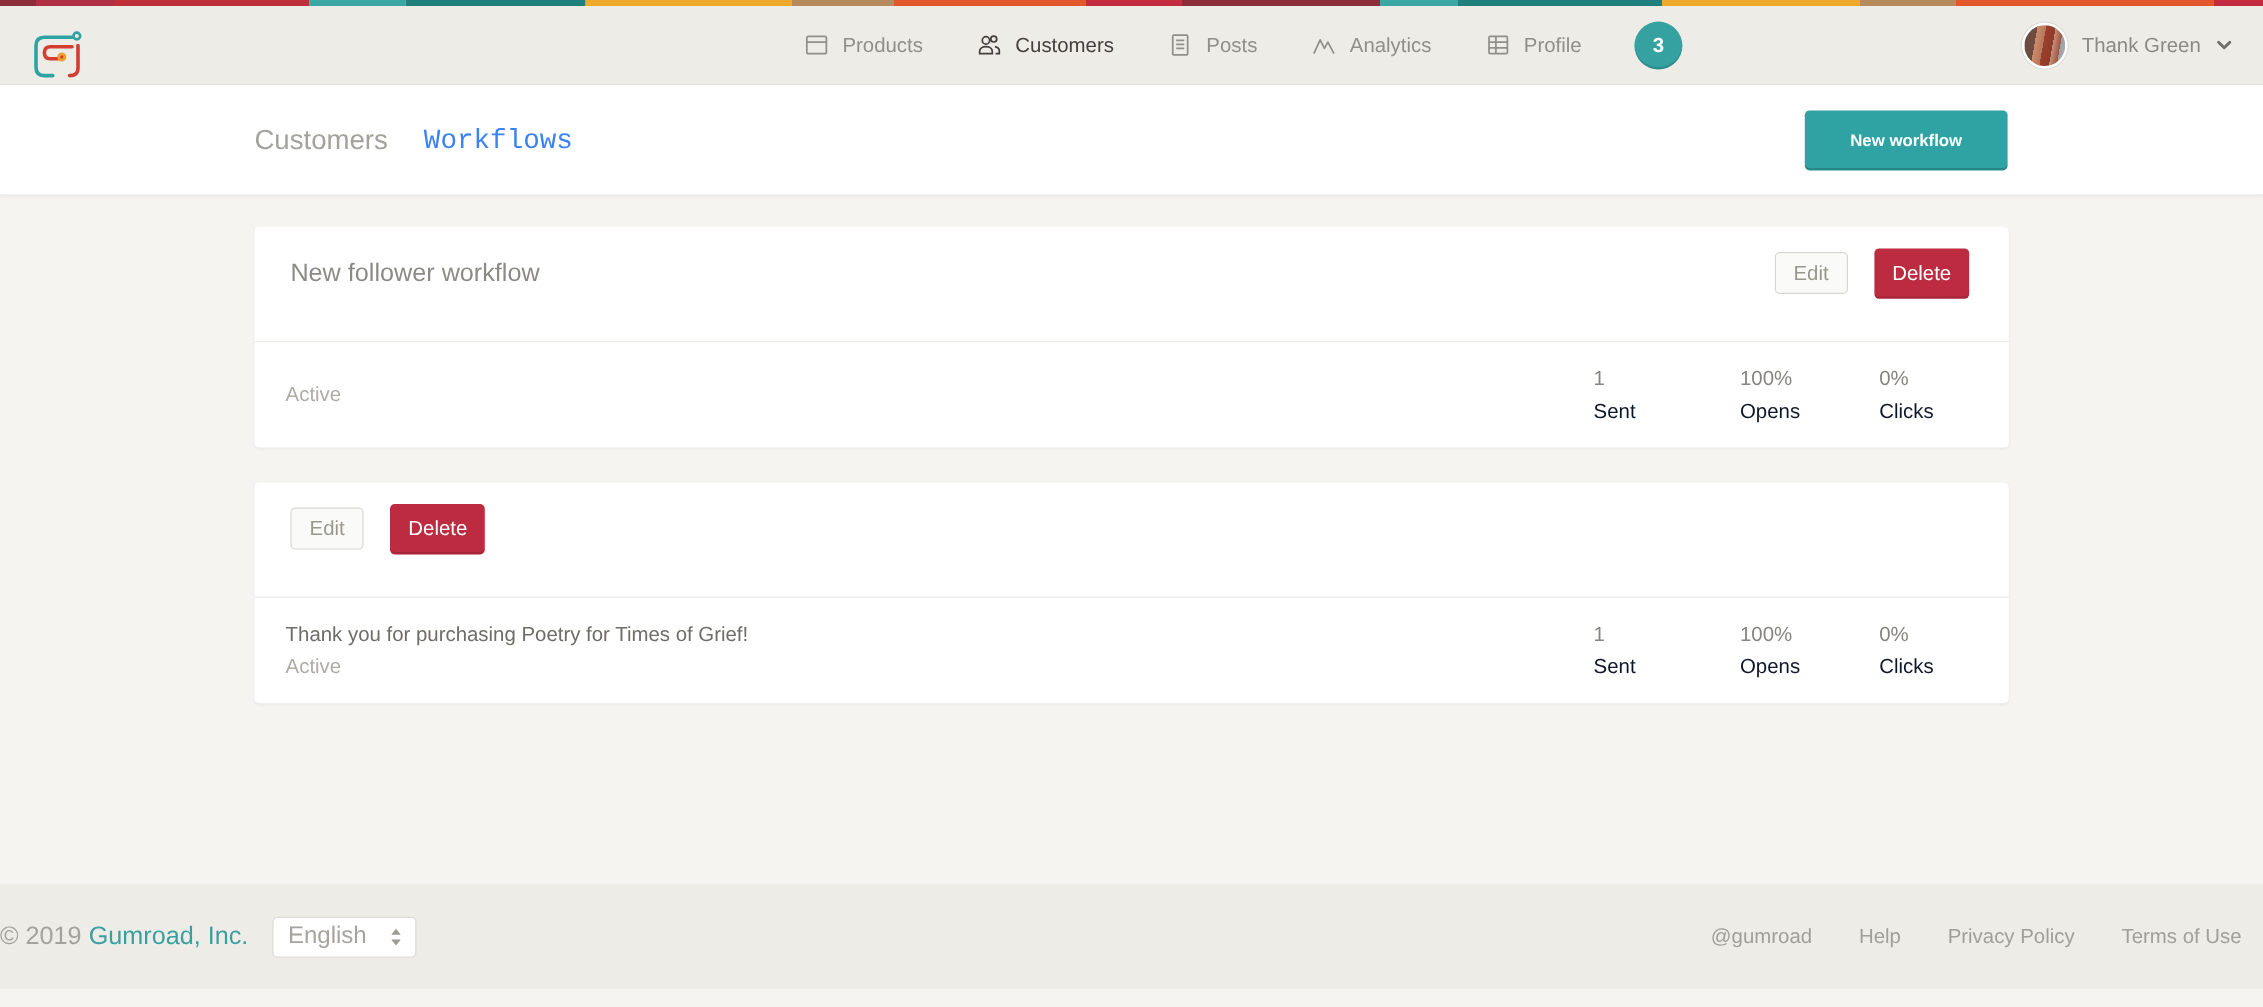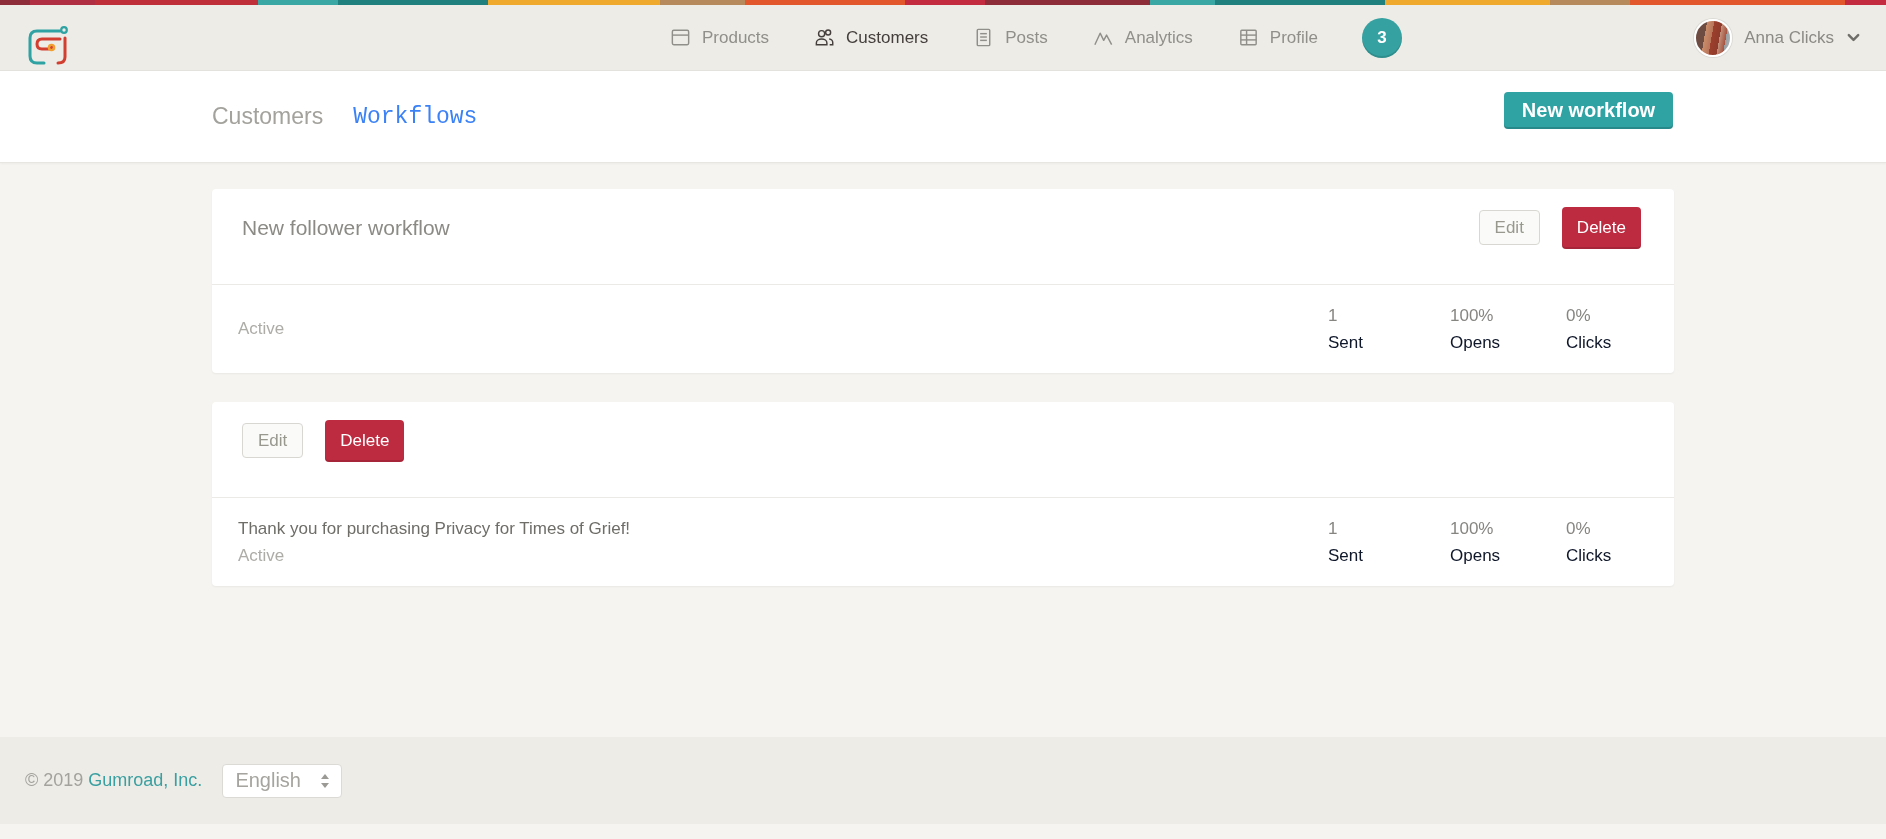--- a/index.html
+++ b/index.html
@@ -53,23 +53,23 @@
     border-bottom:1px solid #e7e6e1; box-shadow:0 1px 2px rgba(0,0,0,0.04);
   }
   .tabs {
     position:absolute; left:212px; top:0; height:100%;
     display:flex; align-items:center; gap:30px;
   }
   .tab { font-size:23px; color:#a3a29c; cursor:pointer; }
   .tab.active { color:#3b82f6;font-family:Liberation Mono, monospace; }
   .btn-new {
     position:absolute; right:213px; top:21px;
-    width:169px; height:37px; border:none; border-radius:4px;
+    width:169px; height:50px; border:none; border-radius:4px;
     background:#2fa2a4; box-shadow:inset 0 -2px 0 rgba(0,0,0,0.15);
-    color:#fff; font-size:20px; font-weight:bold;
+    color:#fff; font-size:14px; font-weight:bold;
     font-family:"Liberation Sans", sans-serif; cursor:pointer;
   }
   
   .content { height:574px; padding:26px 212px 0 212px; }
   .card {
     width:1462px; background:#fff; border-radius:4px;
     box-shadow:0 1px 2px rgba(0,0,0,0.05); margin-bottom:29px;
   }
   .card-head {
     height:96px; display:flex; align-items:center;
@@ -95,21 +95,21 @@
   .email-status { font-size:17px; color:#adaca7; }
   .stat { text-align:left; }
   .stat.c1 { width:122px; } .stat.c2 { width:116px; } .stat.c3 { width:108px; }
   .stat-value { font-size:17px; color:#868581; margin-bottom:7px; }
   .stat-label { font-size:17px; color:#0f172a; }
   
   .footer {
     position:relative; height:87px; background:#edece7;
     display:flex; align-items:center;
   }
-  .copyright { margin-left:25px; font-size:18px; color:#a3a29c; white-space:nowrap; }
+  .copyright { font-size:21px; color:#a3a29c; white-space:nowrap; }
   .copyright .co { color:#3a9fa0; cursor:pointer; }
   .lang-select {
     position:relative; margin-left:20px; width:120px; height:34px;
     background:#fff; border:1px solid #dbdad5; border-radius:4px;
     display:flex; align-items:center; padding:0 10px 0 12px;
     color:#a5a49e; font-size:20px; cursor:pointer;
   }
   .lang-select .spinner { margin-left:auto; width:12px; height:16px; color:#9b9a95; }
   .foot-links {
     position:absolute; right:18px; top:0; height:100%;
@@ -197,21 +197,21 @@
           <line x1="4" y1="14.5" x2="20" y2="14.5"></line>
           <line x1="10" y1="4.5" x2="10" y2="19.5"></line>
       </svg>
       <span>Profile</span>
     </div>
     <div class="nav-badge">3</div>
   </div>
 
   <div class="usermenu">
     <div class="avatar"></div>
-    <span class="username">Anna Clicks</span>
+    <span class="username">Thank Green</span>
     <svg class="chev" viewBox="0 0 16 16" fill="none" stroke="currentColor" stroke-width="2.6" stroke-linecap="round" stroke-linejoin="round">
       <path d="M3 5.5 L8 10.5 L13 5.5"></path>
     </svg>
   </div>
 </div>
 
 <div class="subheader">
   <div class="tabs">
     <span class="tab">Customers</span>
     <span class="tab active">Workflows</span>
@@ -246,21 +246,21 @@
     </div>
   </div>
 
   <div class="card">
     <div class="card-head">
       <button class="btn-edit">Edit</button>
       <button class="btn-delete">Delete</button>
     </div>
     <div class="card-body">
       <div class="email-info">
-        <div class="email-subject">Thank you for purchasing Privacy for Times of Grief!</div>
+        <div class="email-subject">Thank you for purchasing Poetry for Times of Grief!</div>
         <div class="email-status">Active</div>
       </div>
       <div class="stat c1">
         <div class="stat-value">1</div>
         <div class="stat-label">Sent</div>
       </div>
       <div class="stat c2">
         <div class="stat-value">100%</div>
         <div class="stat-label">Opens</div>
       </div>
@@ -278,13 +278,19 @@
     <span>© 2019</span>
     <span class="co">Gumroad, Inc.</span>
   </div>
   <div class="lang-select">
     <span>English</span>
     <svg class="spinner" viewBox="0 0 12 16" fill="currentColor">
       <path d="M6 1 L10 6 H2 Z"></path>
         <path d="M6 15 L2 10 H10 Z"></path>
     </svg>
   </div>
+  <div class="foot-links">
+    <span class="foot-link">@gumroad</span>
+    <span class="foot-link">Help</span>
+    <span class="foot-link">Privacy Policy</span>
+    <span class="foot-link">Terms of Use</span>
+  </div>
 </div>
 
 </body></html>

